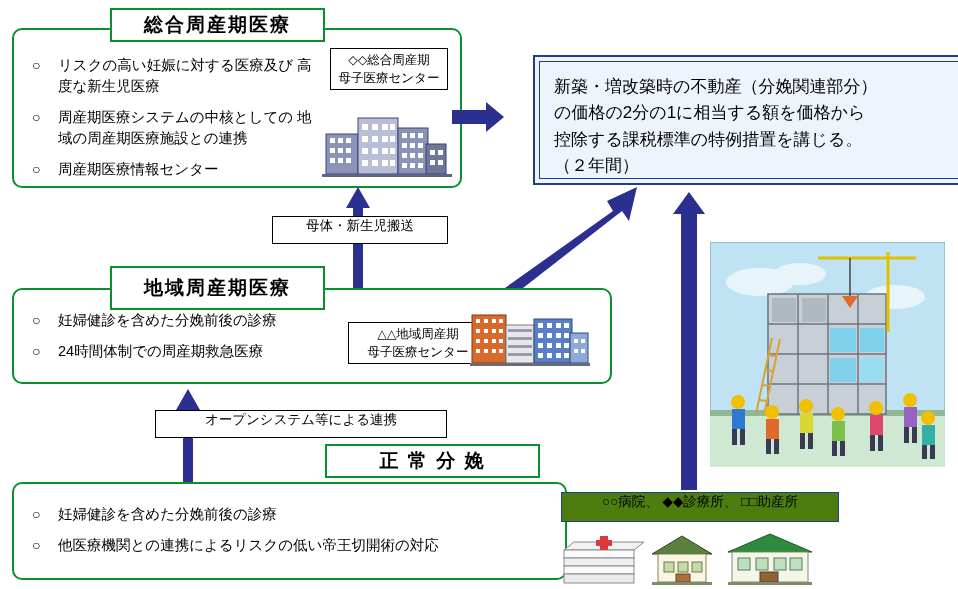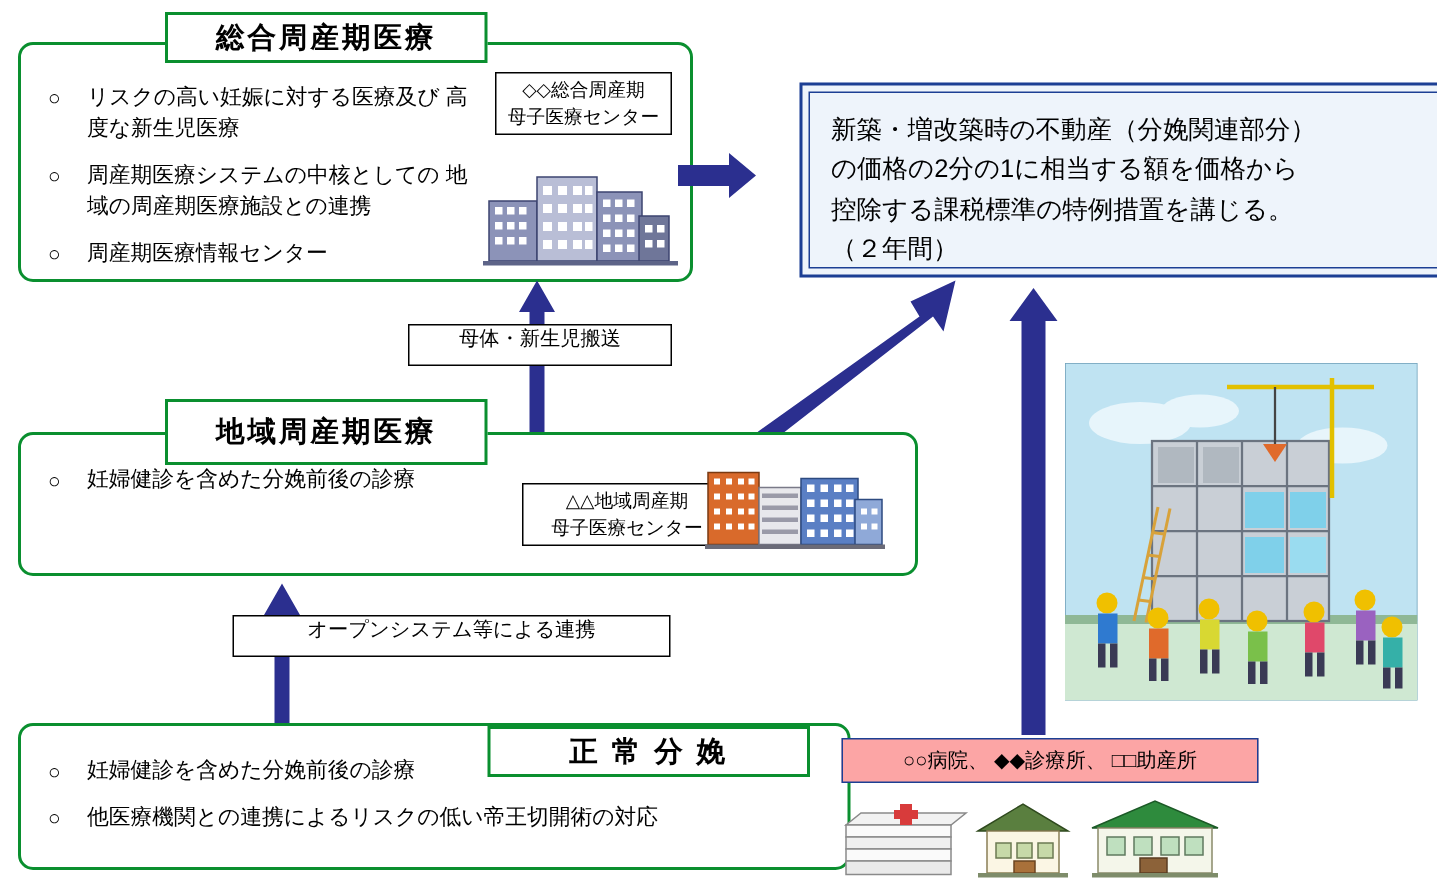--- a/index.html
+++ b/index.html
@@ -49,23 +49,23 @@
   
   .blackbox{
     border:1px solid #000;
     background:#ffffff;
     box-sizing:border-box;
     display:flex;align-items:flex-start;justify-content:center;
     font-size:13.5px;
   }
   .navybox{
     border:1px solid #1c3f94;
-    background:#fca5a5;
-    box-sizing:border-box;
-    display:flex;align-items:center;justify-content:center;
+    background:#4d7c0f;
+    box-sizing:border-box;
+    display:flex;align-items:flex-start;justify-content:center;
     font-size:13.5px;
   }
   .centerbox{
     border:1px solid #000;
     background:#ffffff;
     box-sizing:border-box;
     display:flex;flex-direction:column;align-items:center;justify-content:center;
     font-size:12.5px;line-height:1.45;
   }
   ul.bullets{
@@ -216,20 +216,23 @@
 
 <div class="abs titletab" style="left:110px;top:266px;width:215px;height:44px;">
   <span>地域周産期医療</span>
 </div>
 
 <div class="abs" style="left:32px;top:310px;width:310px;">
   <ul class="bullets">
     <li>
       <span>妊婦健診を含めた分娩前後の診療</span>
     </li>
+    <li>
+      <span>24時間体制での周産期救急医療</span>
+    </li>
   </ul>
 </div>
 
 <div class="abs centerbox" style="left:348px;top:322px;width:140px;height:42px;">
   <span>△△地域周産期</span>
   <span>母子医療センター</span>
 </div>
 
 <div class="abs" style="left:470px;top:305px;width:120px;height:62px;">
   <svg width="120" height="62" viewBox="0 0 120 62">
@@ -278,21 +281,21 @@
     <rect x="38" y="24" width="24" height="3" fill="#9a9aa8"></rect>
     <rect x="38" y="32" width="24" height="3" fill="#9a9aa8"></rect>
     <rect x="38" y="40" width="24" height="3" fill="#9a9aa8"></rect>
     <rect x="38" y="48" width="24" height="3" fill="#9a9aa8"></rect>
     <rect x="0" y="58" width="120" height="3" fill="#6b6b78"></rect>
   </svg>
 </div>
 
 <div class="abs greenbox" style="left:12px;top:482px;width:555px;height:98px;"></div>
 
-<div class="abs titletab" style="left:325px;top:484px;width:215px;height:34px;">
+<div class="abs titletab" style="left:325px;top:444px;width:215px;height:34px;">
   <span>正 常 分 娩</span>
 </div>
 
 <div class="abs" style="left:32px;top:504px;width:520px;">
   <ul class="bullets">
     <li>
       <span>妊婦健診を含めた分娩前後の診療</span>
     </li>
     <li>
       <span>他医療機関との連携によるリスクの低い帝王切開術の対応</span>

